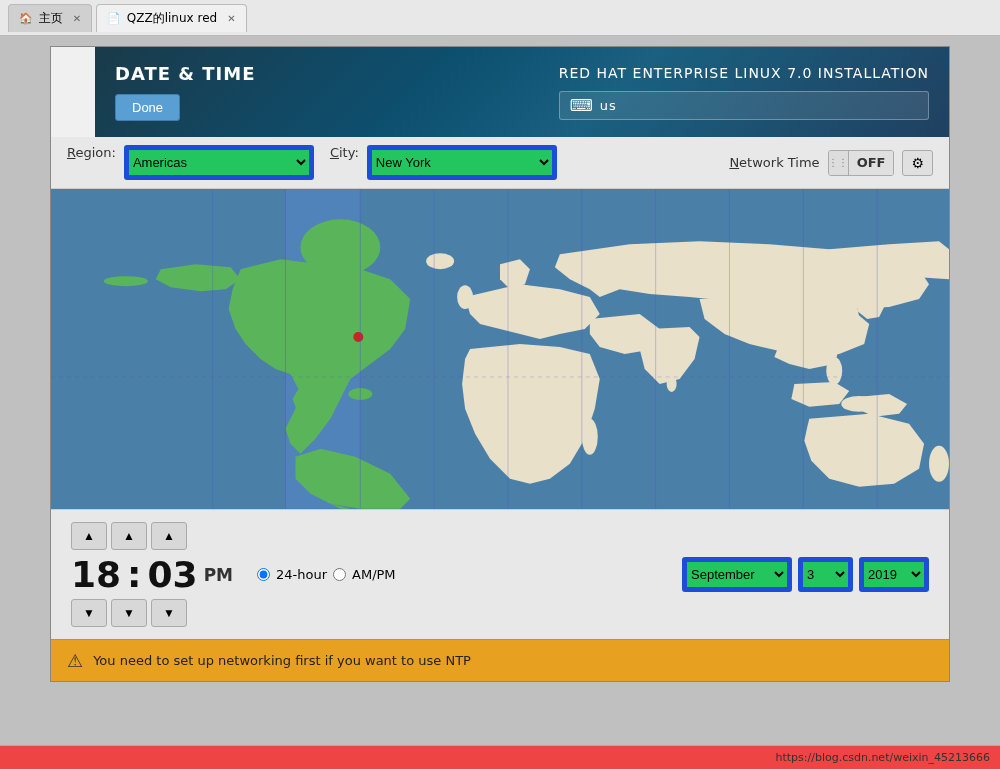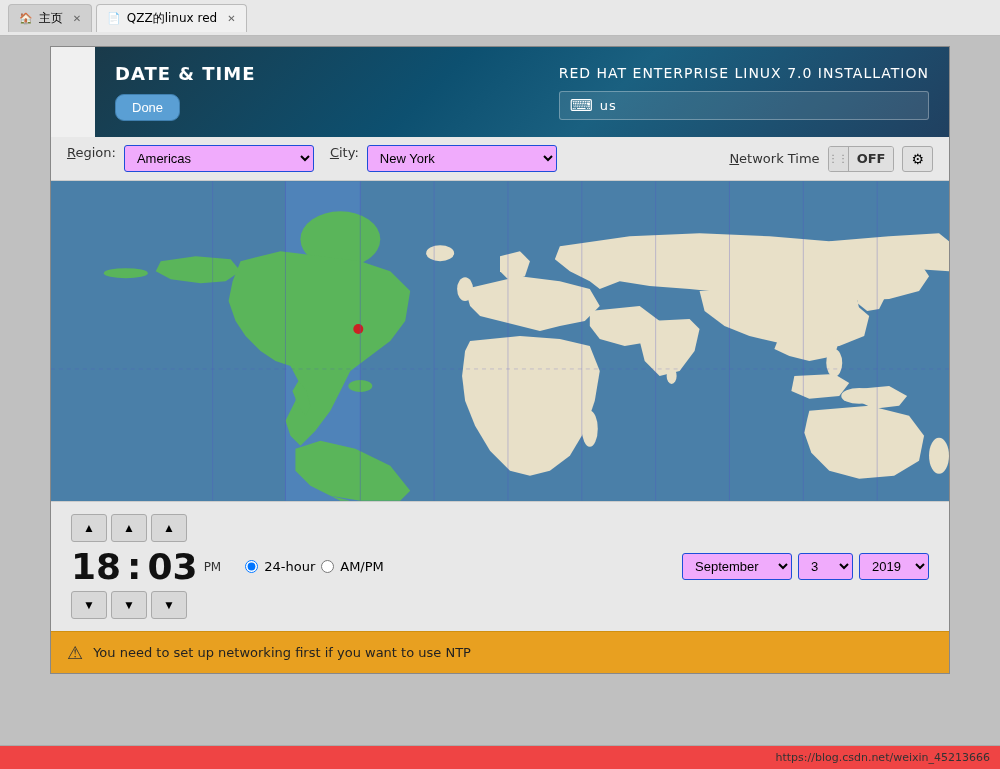--- a/index.html
+++ b/index.html
@@ -71,21 +71,21 @@
     .header-title {
       color: white;
       font-size: 18px;
       font-weight: bold;
       letter-spacing: 1px;
     }
     .done-button {
       background: #5a9fd4;
       color: white;
       border: 1px solid #4080b0;
-      border-radius: 9px;
+      border-radius: 3px;
       padding: 5px 16px;
       font-size: 13px;
       cursor: pointer;
       width: fit-content;
     }
 
     .header-right {
       color: white;
       font-size: 13px;
       letter-spacing: 1px;
@@ -116,24 +116,24 @@
       display: flex;
       align-items: flex-start;
       gap: 8px;
     }
     .control-label {
       font-size: 13px;
       color: #333;
     }
     .control-label u { text-decoration: underline; }
     select {
-      padding: 4px 8px;
-      border: 1px solid #1d4ed8;
+      padding: 4px 0;
+      border: 5px solid #1d4ed8;
       border-radius: 3px;
-      background: #f0abfc;
+      background: #22c55e;
       font-size: 13px;
       appearance: auto;
     }
     .region-select { width: 190px; }
     .city-select { width: 190px; }
 
     .network-time-group {
       margin-left: auto;
       display: flex;
       align-items: center;
@@ -228,22 +228,22 @@
     .time-display {
       display: flex;
       align-items: center;
       gap: 6px;
       font-size: 36px;
       font-weight: bold;
       color: #111;
       min-width: 110px;
     }
     .time-ampm {
-      font-size: 12px;
-      font-weight: normal;
+      font-size: 17px;
+      font-weight: bold;
       color: #333;
     }
 
     .time-format {
       display: flex;
       flex-direction: row;
       gap: 6px;
       margin-left: 8px;
     }
     .radio-option {

